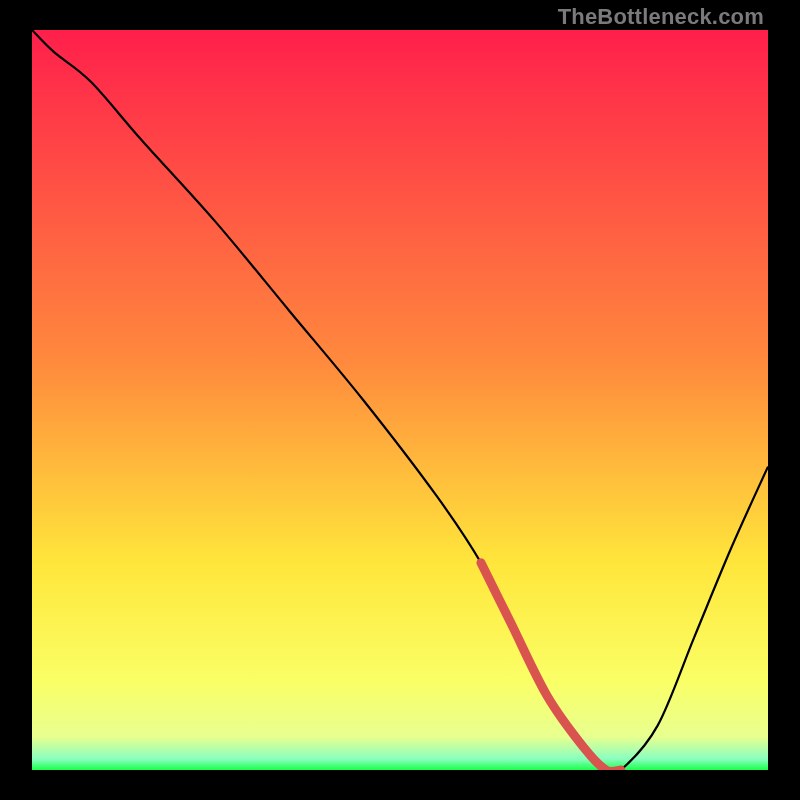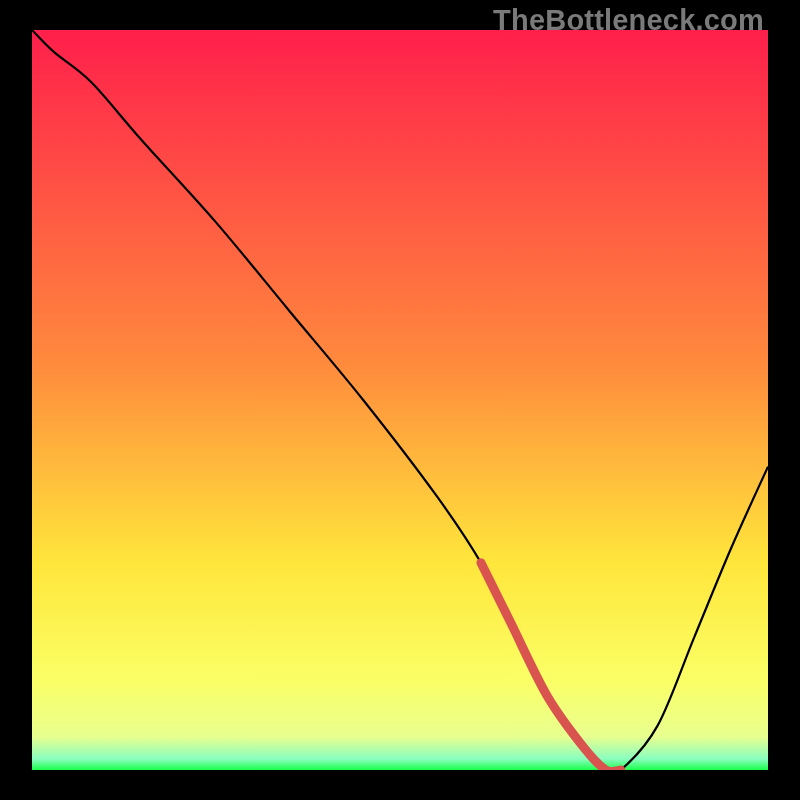--- a/index.html
+++ b/index.html
@@ -23,21 +23,21 @@
     left: 32px;
     top: 30px;
     width: 736px;
     height: 740px;
   }
   .watermark {
     position: absolute;
     top: 4px;
     right: 36px;
     font-family: Arial, Helvetica, sans-serif;
-    font-size: 29px;
+    font-size: 22px;
     font-weight: 600;
     color: #7a7a7a;
     letter-spacing: 0.2px;
   }
   svg { display: block; }
 </style>
 </head>
 <body>
 
 <div class="frame">

